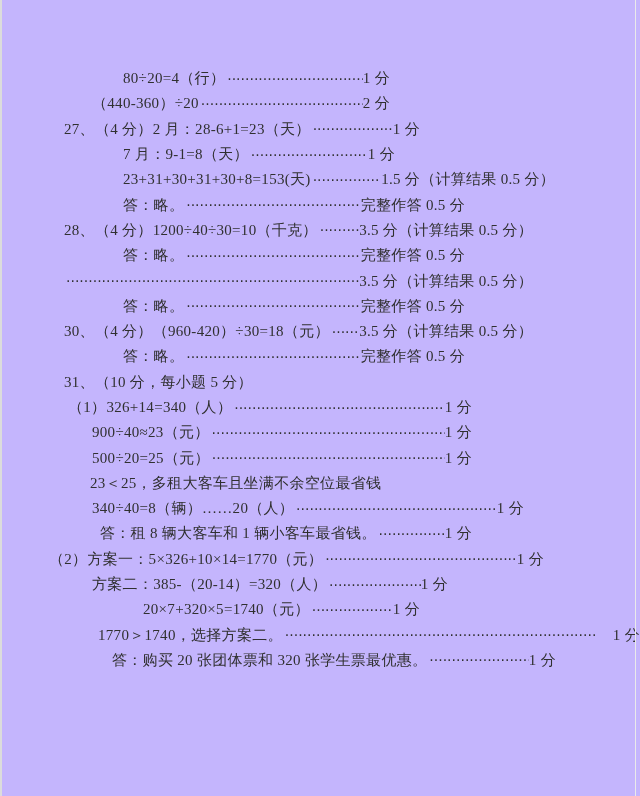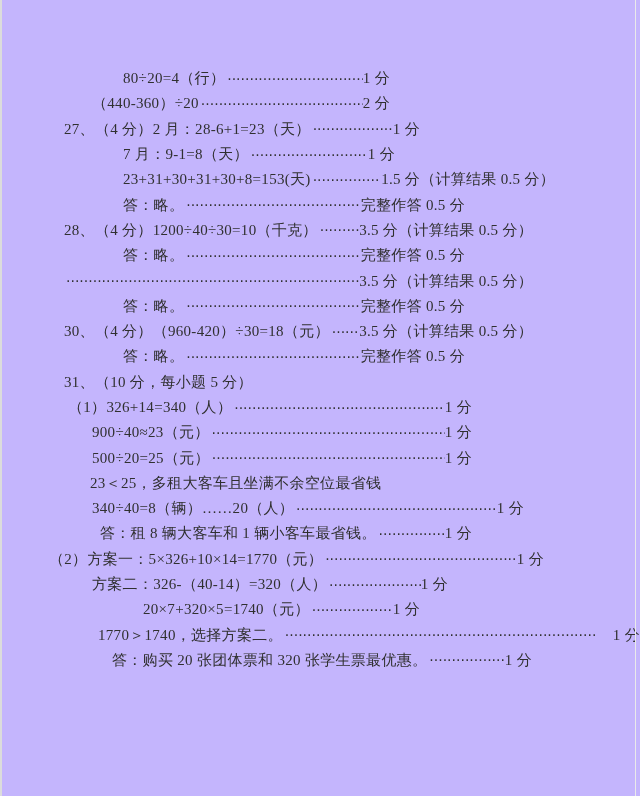--- a/index.html
+++ b/index.html
@@ -66,21 +66,21 @@
   .row:nth-child(14) { margin-left: 66px;  padding-right: 168px; }
   .row:nth-child(15) { margin-left: 90px;  padding-right: 168px; }
   .row:nth-child(16) { margin-left: 90px;  padding-right: 168px; }
   .row:nth-child(17) { margin-left: 88px; font-family: Liberation Serif, serif;  }
   .row:nth-child(18) { margin-left: 90px;  padding-right: 116px; }
   .row:nth-child(19) { margin-left: 98px;  padding-right: 168px; }
   .row:nth-child(20) { margin-left: 47px;  padding-right: 96px; }
   .row:nth-child(21) { margin-left: 90px;  padding-right: 192px; }
   .row:nth-child(22) { margin-left: 141px; padding-right: 220px; }
   .row:nth-child(23) { margin-left: 96px;  }
-  .row:nth-child(24) { margin-left: 110px; padding-right: 108px; }
+  .row:nth-child(24) { margin-left: 110px; padding-right: 84px; }
 </style>
 </head>
 <body>
 
 <div class="page">
   <div class="doc-body" id="doc-body">
       <div class="row">
         <span class="left">80÷20=4（行）</span>
         <span class="leader">······································································</span>
         <span class="score">1 分</span>
@@ -169,21 +169,21 @@
         <span class="left">答：租 8 辆大客车和 1 辆小客车最省钱。</span>
         <span class="leader">······································································</span>
         <span class="score">1 分</span>
       </div>
       <div class="row">
         <span class="left">（2）方案一：5×326+10×14=1770（元）</span>
         <span class="leader">······································································</span>
         <span class="score">1 分</span>
       </div>
       <div class="row">
-        <span class="left">方案二：326-（40-14）=320（人）</span>
+        <span class="left">方案二：385-（20-14）=320（人）</span>
         <span class="leader">······································································</span>
         <span class="score">1 分</span>
       </div>
       <div class="row">
         <span class="left">20×7+320×5=1740（元）</span>
         <span class="leader">······································································</span>
         <span class="score">1 分</span>
       </div>
       <div class="row">
         <span class="left">1770＞1740，选择方案二。</span>

